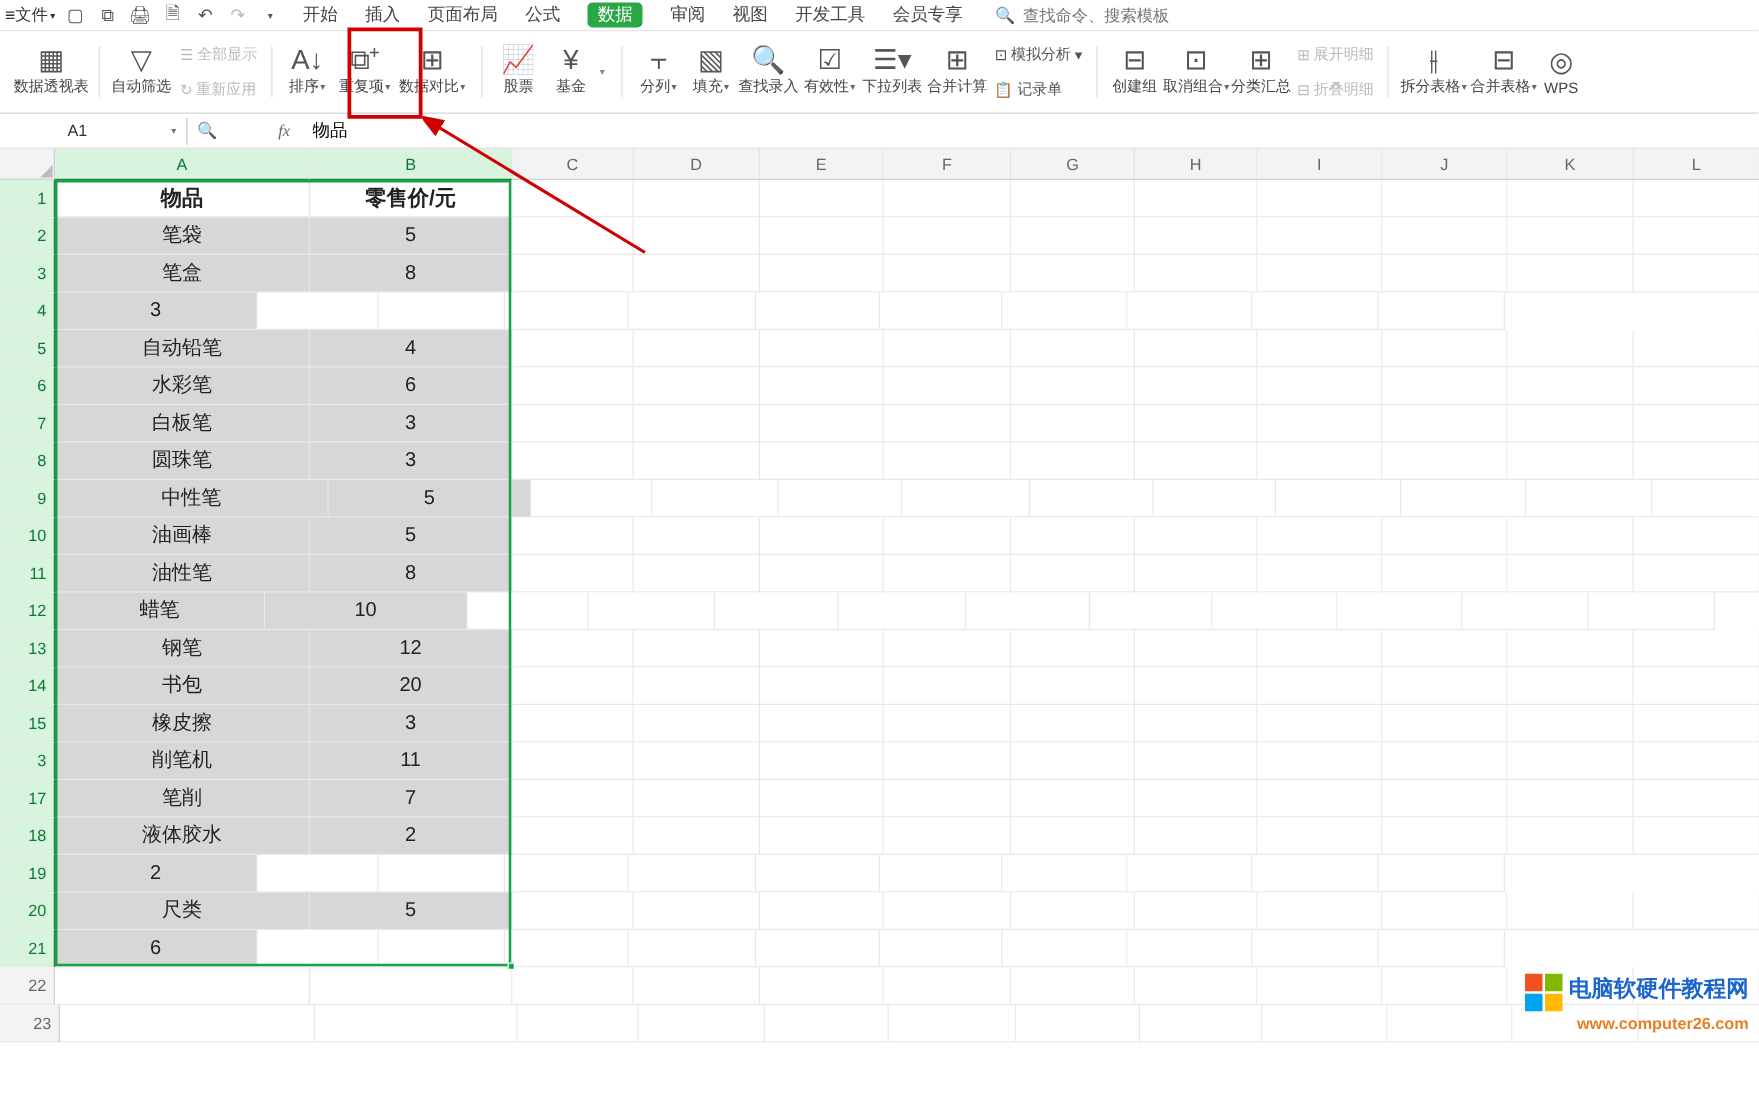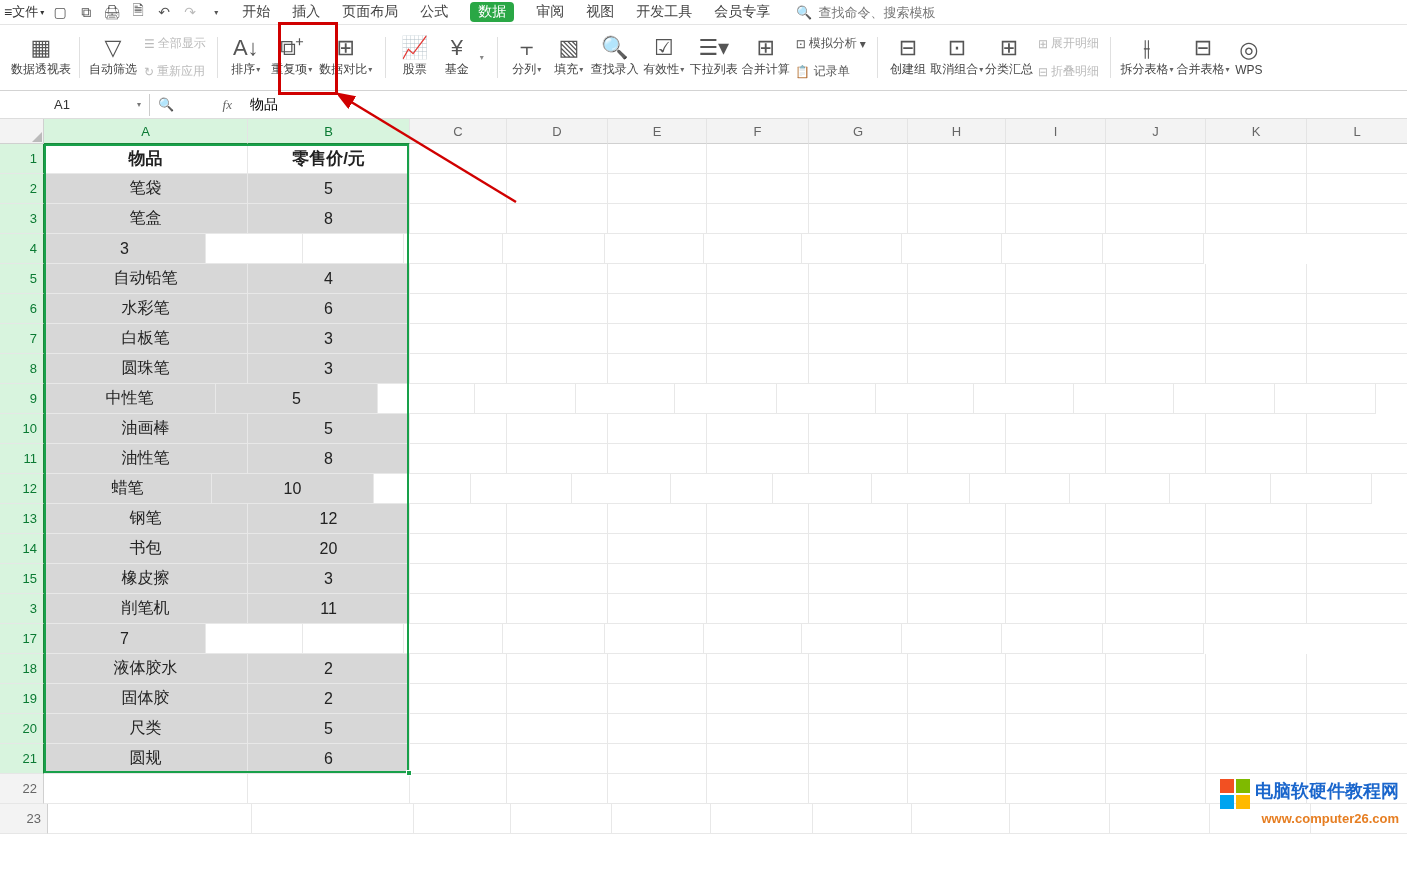--- a/index.html
+++ b/index.html
@@ -406,21 +406,21 @@
           <div class="cell" style="width:102px"></div>
           <div class="cell" style="width:99px"></div>
           <div class="cell" style="width:98px"></div>
           <div class="cell" style="width:100px"></div>
           <div class="cell" style="width:100px"></div>
           <div class="cell" style="width:101px"></div>
           <div class="cell" style="width:101px"></div>
         </div>
         <div class="grid-row">
           <div class="row-head sel" style="width:44px">9</div>
-          <div class="cell datacell" style="width:172px">中性笔</div>
+          <div class="cell datacell" style="width:219px">中性笔</div>
           <div class="cell datacell" style="width:162px">5</div>
           <div class="cell" style="width:97px"></div>
           <div class="cell" style="width:101px"></div>
           <div class="cell" style="width:99px"></div>
           <div class="cell" style="width:102px"></div>
           <div class="cell" style="width:99px"></div>
           <div class="cell" style="width:98px"></div>
           <div class="cell" style="width:100px"></div>
           <div class="cell" style="width:100px"></div>
           <div class="cell" style="width:101px"></div>
@@ -526,20 +526,21 @@
           <div class="cell" style="width:102px"></div>
           <div class="cell" style="width:99px"></div>
           <div class="cell" style="width:98px"></div>
           <div class="cell" style="width:100px"></div>
           <div class="cell" style="width:100px"></div>
           <div class="cell" style="width:101px"></div>
           <div class="cell" style="width:101px"></div>
         </div>
         <div class="grid-row">
           <div class="row-head sel" style="width:44px">17</div>
+          <div class="cell datacell" style="width:204px">笔削</div>
           <div class="cell datacell" style="width:162px">7</div>
           <div class="cell" style="width:97px"></div>
           <div class="cell" style="width:101px"></div>
           <div class="cell" style="width:99px"></div>
           <div class="cell" style="width:102px"></div>
           <div class="cell" style="width:99px"></div>
           <div class="cell" style="width:98px"></div>
           <div class="cell" style="width:100px"></div>
           <div class="cell" style="width:100px"></div>
           <div class="cell" style="width:101px"></div>
@@ -555,21 +556,20 @@
           <div class="cell" style="width:102px"></div>
           <div class="cell" style="width:99px"></div>
           <div class="cell" style="width:98px"></div>
           <div class="cell" style="width:100px"></div>
           <div class="cell" style="width:100px"></div>
           <div class="cell" style="width:101px"></div>
           <div class="cell" style="width:101px"></div>
         </div>
         <div class="grid-row">
           <div class="row-head sel" style="width:44px">19</div>
-          <div class="cell datacell" style="width:204px">固体胶</div>
           <div class="cell datacell" style="width:162px">2</div>
           <div class="cell" style="width:97px"></div>
           <div class="cell" style="width:101px"></div>
           <div class="cell" style="width:99px"></div>
           <div class="cell" style="width:102px"></div>
           <div class="cell" style="width:99px"></div>
           <div class="cell" style="width:98px"></div>
           <div class="cell" style="width:100px"></div>
           <div class="cell" style="width:100px"></div>
           <div class="cell" style="width:101px"></div>
@@ -585,21 +585,20 @@
           <div class="cell" style="width:102px"></div>
           <div class="cell" style="width:99px"></div>
           <div class="cell" style="width:98px"></div>
           <div class="cell" style="width:100px"></div>
           <div class="cell" style="width:100px"></div>
           <div class="cell" style="width:101px"></div>
           <div class="cell" style="width:101px"></div>
         </div>
         <div class="grid-row">
           <div class="row-head sel" style="width:44px">21</div>
-          <div class="cell datacell" style="width:204px">圆规</div>
           <div class="cell datacell" style="width:162px">6</div>
           <div class="cell" style="width:97px"></div>
           <div class="cell" style="width:101px"></div>
           <div class="cell" style="width:99px"></div>
           <div class="cell" style="width:102px"></div>
           <div class="cell" style="width:99px"></div>
           <div class="cell" style="width:98px"></div>
           <div class="cell" style="width:100px"></div>
           <div class="cell" style="width:100px"></div>
           <div class="cell" style="width:101px"></div>

